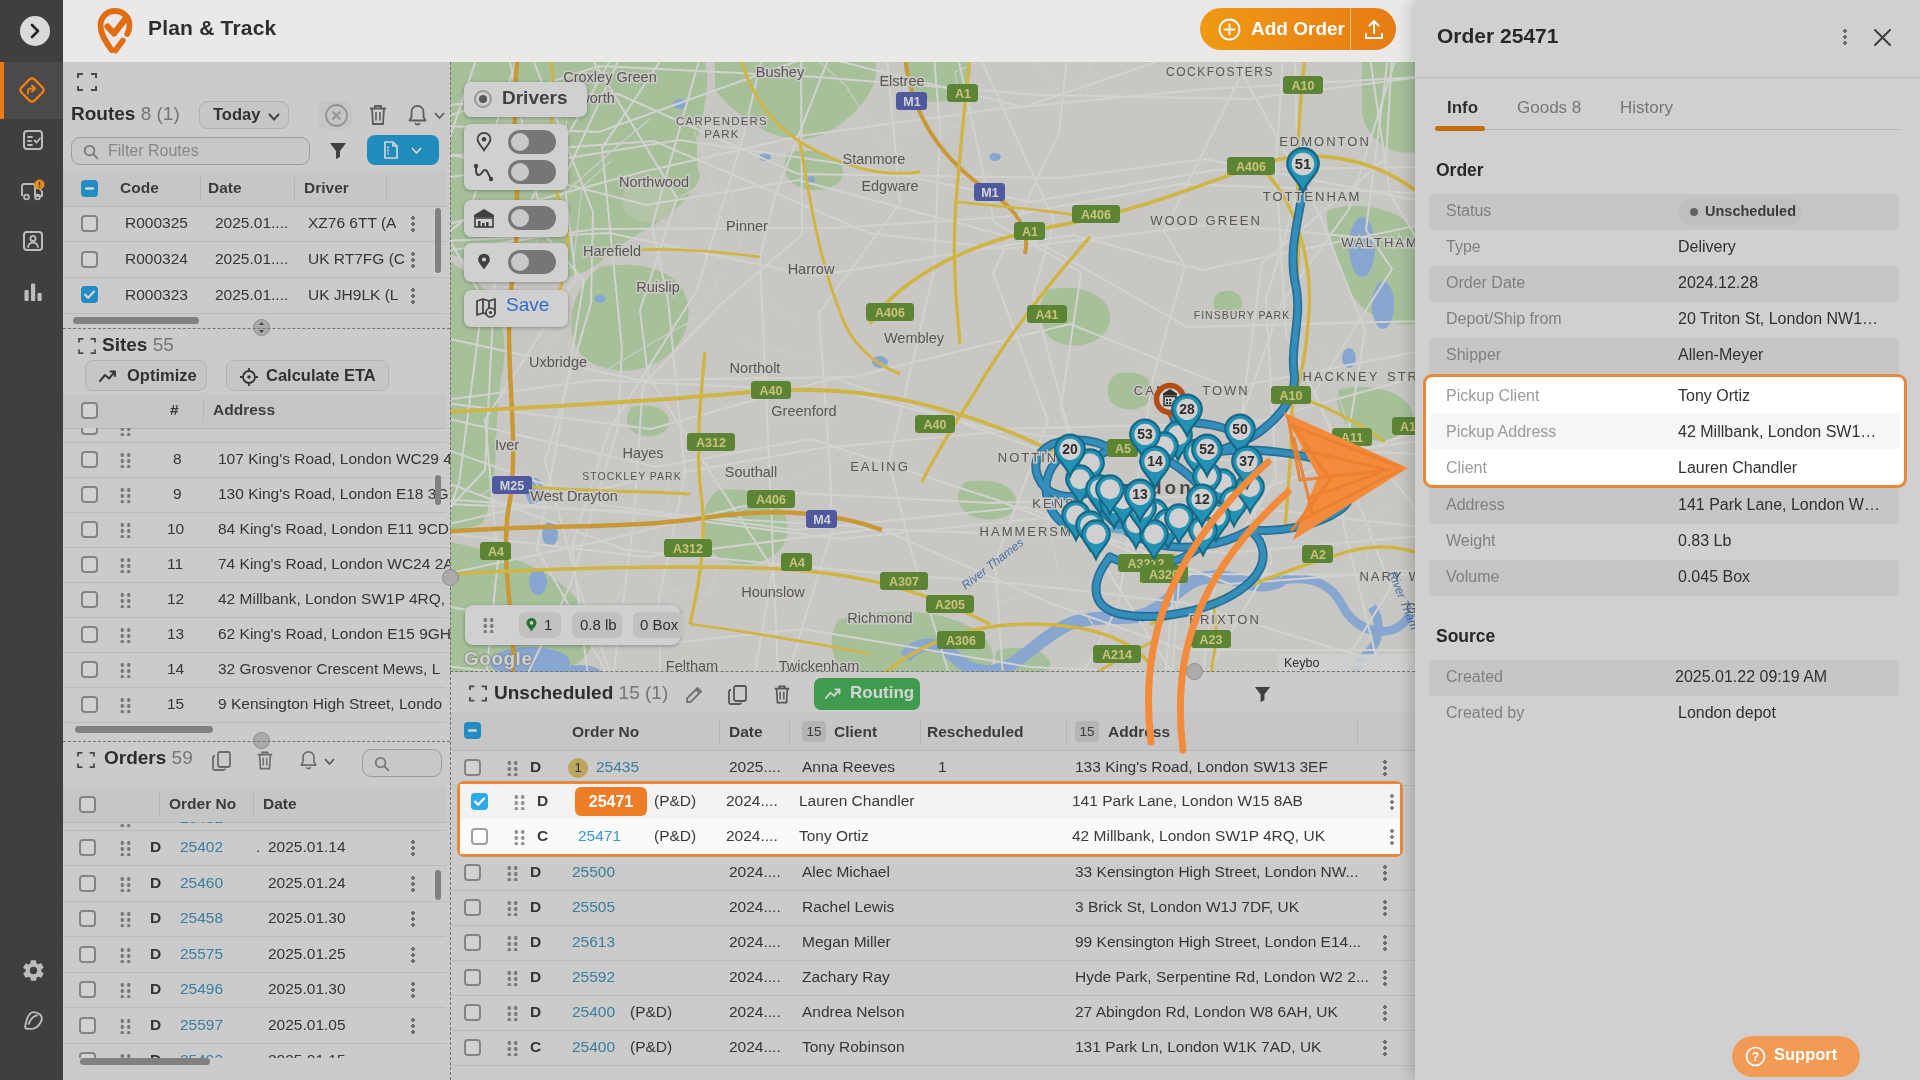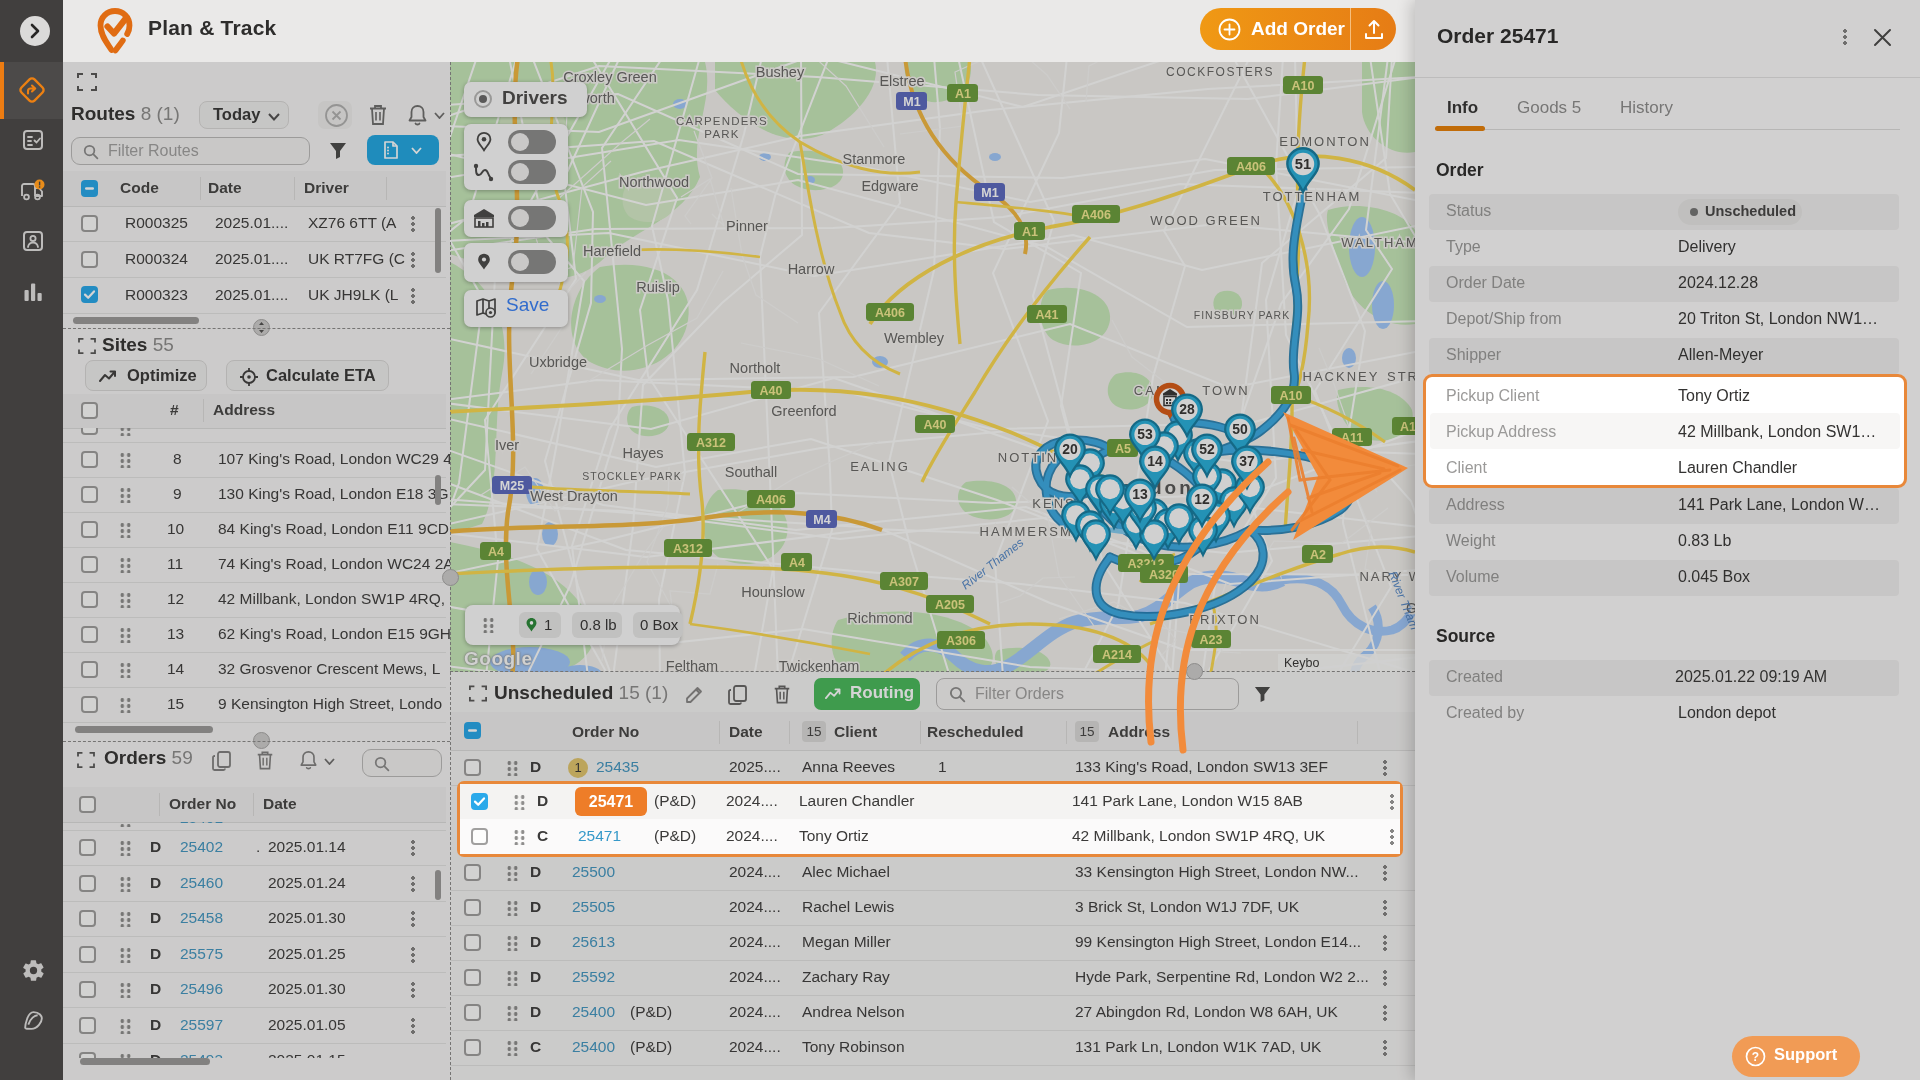--- a/index.html
+++ b/index.html
@@ -956,27 +956,20 @@
   <svg class="abs" style="left:322px;top:11px" width="20" height="23" viewBox="0 0 22 24">
       <path d="M3 5.5 L19 5.5 M8 5 L8 3 L14 3 L14 5 M5 5.5 L6 21 L16 21 L17 5.5" fill="none" stroke="#696867" stroke-width="1.8"></path>
       <path d="M9 9 L9 17.5 M13 9 L13 17.5" stroke="#696867" stroke-width="1.6"></path>
     </svg>
   <div class="abs" style="left:364px;top:6px;width:106px;height:32px;background:#4cbb5d;border-radius:7px;">
     <svg class="abs" style="left:11px;top:9px" width="20" height="14" viewBox="0 0 22 15">
         <path d="M1 12 L6 6 L10 9.5 L16 2.5 M16 2.5 L11.5 2.5 M16 2.5 L16 7" fill="none" stroke="#fff" stroke-width="2" stroke-linecap="round" stroke-linejoin="round"></path>
       </svg>
     <div class="abs" style="left:36px;top:5px;font-size:17px;font-weight:bold;color:#fff;">Routing</div>
   </div>
-  <div class="abs" style="left:486px;top:6px;width:303px;height:32px;background:#f4f3f2;border:1px solid #bcbbba;border-radius:8px;box-sizing:border-box;">
-    <svg class="abs" style="left:12px;top:7px" width="17" height="17" viewBox="0 0 20 20">
-        <circle cx="8.2" cy="8.2" r="6" fill="none" stroke="#8f8e8d" stroke-width="2.2"></circle>
-        <line x1="12.8" y1="12.8" x2="18" y2="18" stroke="#8f8e8d" stroke-width="2.2" stroke-linecap="round"></line>
-      </svg>
-    <div class="abs" style="left:38px;top:6px;font-size:16px;color:#a3a2a1;">Filter Orders</div>
-  </div>
   <svg class="abs" style="left:803px;top:13px" width="19" height="19" viewBox="0 0 20 20">
       <path d="M2 2 L18 2 L12 10 L12 16 L8 18 L8 10 Z" fill="#4e4d4c"></path>
     </svg>
   <div class="abs" style="left:0px;top:40px;width:965px;height:38px;background:#f0efee;border-bottom:1px solid #dddcdb;">
     <div class="abs chkon" style="left:14px;top:10px;"><svg width="17" height="17" viewBox="0 0 17 17">
           <rect x="4" y="7.2" width="9" height="2.6" rx="1.2" fill="#fff"></rect>
         </svg></div>
     <div class="abs thdr" style="left:122px;top:11px;">Order No</div>
     <div class="abs thdr" style="left:279px;top:11px;">Date</div>
     <div class="abs" style="left:352px;top:9px;width:24px;height:21px;background:#dbdad9;border-radius:4px;font-size:13.5px;color:#4a4948;text-align:center;line-height:21px;">15</div>
@@ -1066,21 +1059,21 @@
   </div>
 </div>
 <div class="abs" id="rightpanel">
   <div class="abs" style="left:22px;top:24px;font-size:21px;font-weight:bold;color:#323130;">Order 25471</div>
   <div class="abs vdots" style="left:425px;top:28px;"></div>
   <svg class="abs" style="left:458px;top:28px" width="19" height="19" viewBox="0 0 19 19">
       <path d="M2 2 L17 17 M17 2 L2 17" stroke="#4e4d4c" stroke-width="2" stroke-linecap="round"></path>
     </svg>
   <div class="abs" style="left:0;top:77px;width:505px;height:1px;background:#e4e3e2;"></div>
   <div class="abs" style="left:32px;top:98px;font-size:17px;font-weight:bold;color:#3a3938;">Info</div>
-  <div class="abs" style="left:102px;top:98px;font-size:17px;color:#8f8e8d;">Goods 5</div>
+  <div class="abs" style="left:102px;top:98px;font-size:17px;color:#8f8e8d;">Goods 8</div>
   <div class="abs" style="left:205px;top:98px;font-size:17px;color:#8f8e8d;">History</div>
   <div class="abs" style="left:20px;top:129px;width:465px;height:1px;background:#dcdbda;"></div>
   <div class="abs" style="left:20px;top:126px;width:50px;height:5px;border-radius:3px;background:#e8820c;"></div>
   <div class="abs" style="left:21px;top:160px;font-size:17.5px;font-weight:bold;color:#323130;">Order</div>
   <div class="abs" style="left:14px;top:194px;width:470px;height:36px;background:#f0efee;border-radius:4px;"></div>
   <div class="abs" style="left:31px;top:202px;font-size:16px;color:#9b9a99;">Status</div>
   <div class="abs" style="left:263px;top:199px;width:124px;height:26px;background:#e7e6e5;border-radius:13px;">
     <div class="abs" style="left:12px;top:9px;width:8px;height:8px;border-radius:50%;background:#787776;"></div>
     <div class="abs" style="left:27px;top:4px;font-size:14.5px;color:#4a4948;font-weight:bold;">Unscheduled</div>
   </div>

